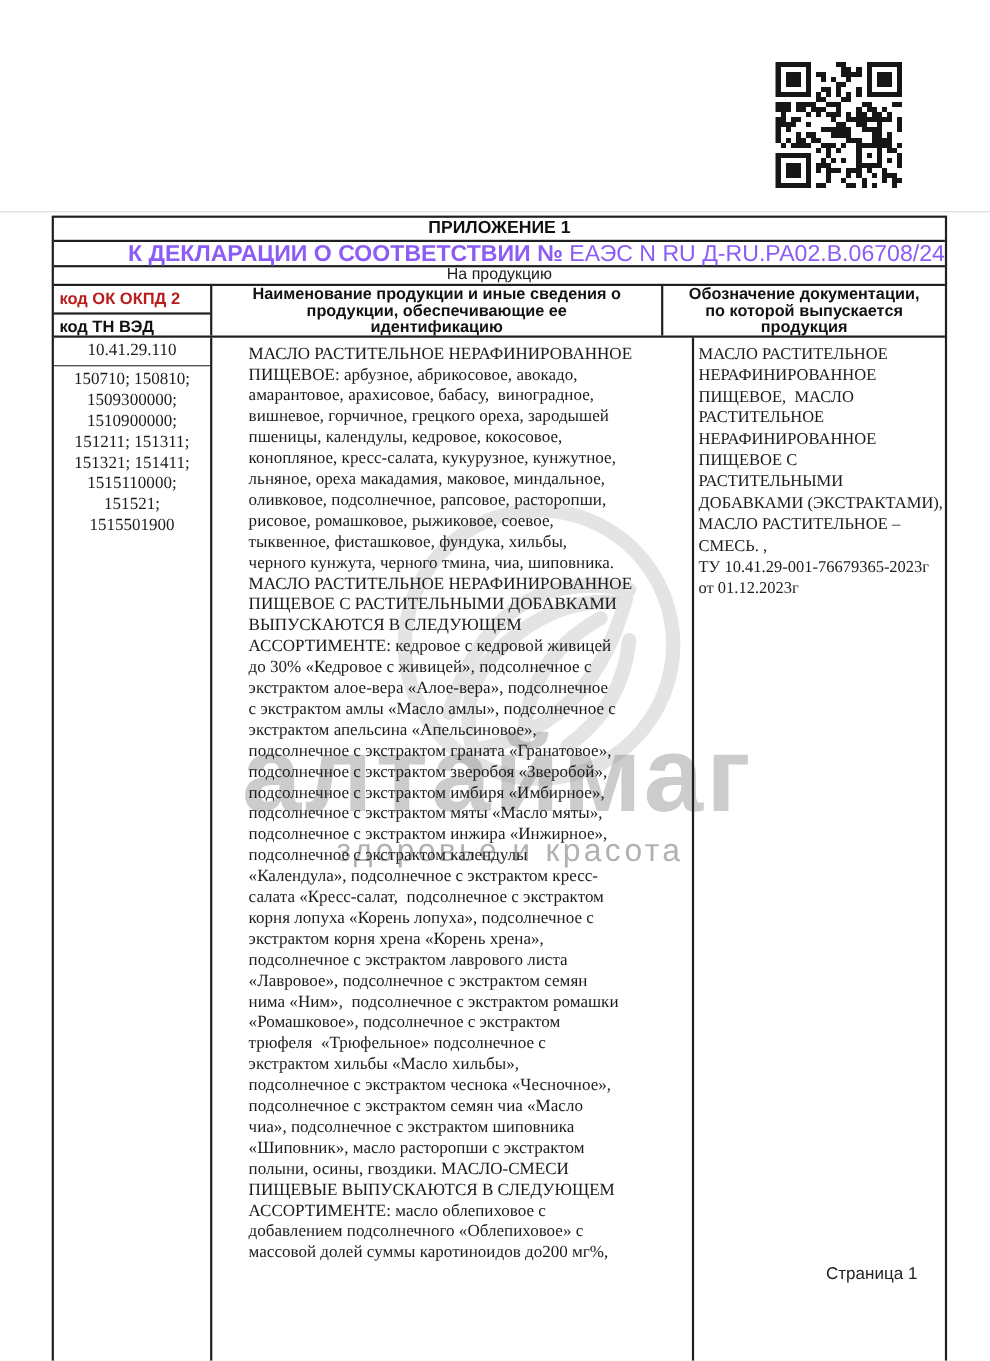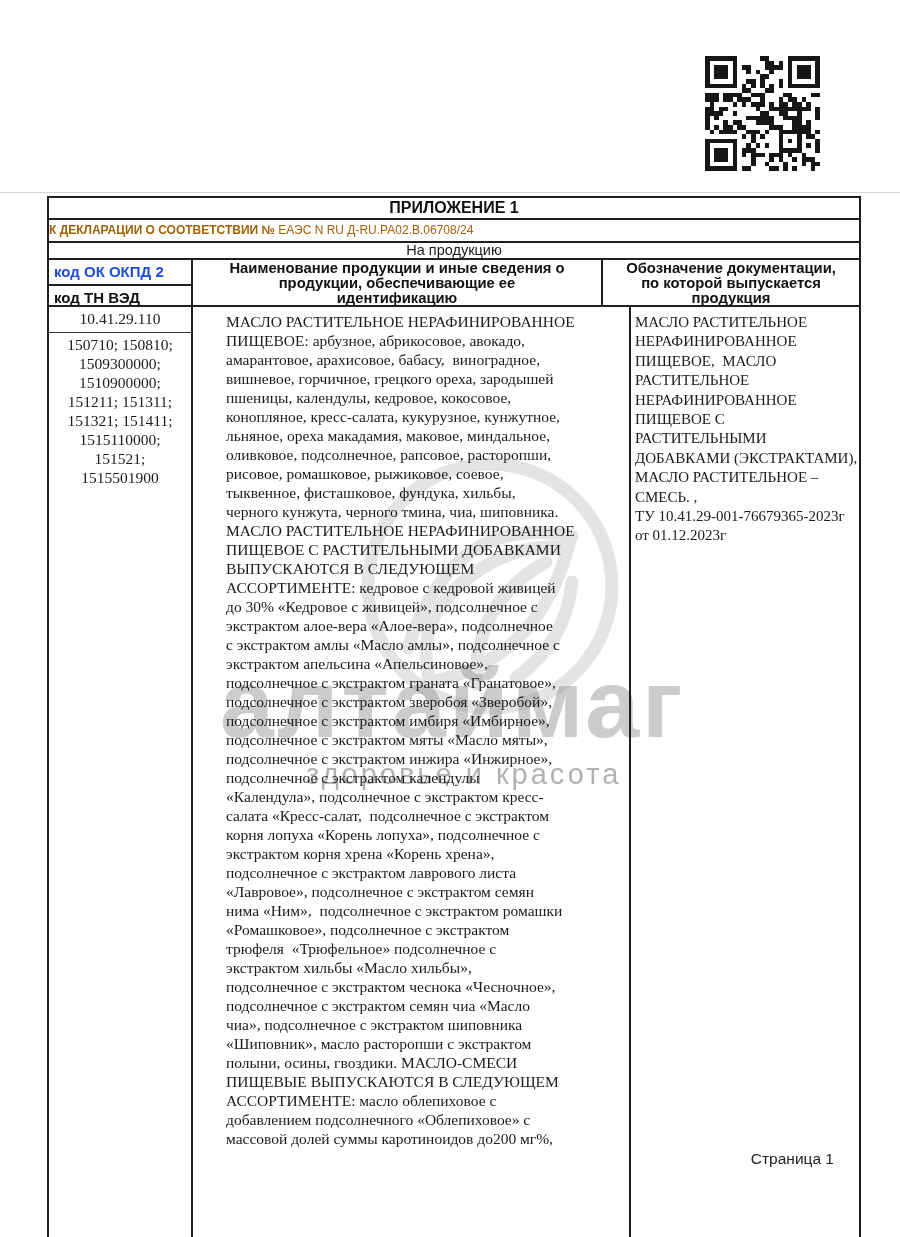--- a/index.html
+++ b/index.html
@@ -14,29 +14,29 @@
   .wm-logo{left:356px;top:452px;opacity:.55;}
 
   
   .qr{position:absolute;left:705px;top:56px;width:115px;height:115px;z-index:2;}
 
   
   .doc-table{position:absolute;left:47px;top:196px;width:814px;height:1196px;box-sizing:border-box;
     border:2px solid #1f1f1f;display:flex;flex-direction:column;z-index:2;background:transparent;}
   .trow{box-sizing:border-box;}
   .r1{height:22px;border-bottom:2px solid #1f1f1f;line-height:20px;text-align:center;font-weight:bold;font-size:16px;color:#111;}
-  .r2{height:23px;border-bottom:2px solid #1f1f1f;line-height:21px;text-align:left;font-size:12px;color:#a16207;}
+  .r2{height:23px;border-bottom:2px solid #1f1f1f;line-height:21px;text-align:right;font-size:21px;color:#8b5cf6;}
   .r2 b{font-weight:bold;}
   .r3{height:17px;border-bottom:2px solid #1f1f1f;line-height:15px;text-align:center;font-size:14.5px;}
   .hdr{height:47px;border-bottom:2px solid #1f1f1f;display:flex;}
   .tbody{flex:1;display:flex;min-height:0;font-family:Liberation Serif, serif;}
   .c1{width:144px;box-sizing:border-box;border-right:2px solid #1f1f1f;}
   .c2{width:410px;box-sizing:border-box;border-right:2px solid #1f1f1f;}
   .c3{flex:1;box-sizing:border-box;}
-  .h1a{height:26px;box-sizing:border-box;border-bottom:2px solid #1f1f1f;font-weight:bold;font-size:15px;line-height:24px;padding-left:5px;color:#1d4ed8;}
+  .h1a{height:26px;box-sizing:border-box;border-bottom:2px solid #1f1f1f;font-weight:bold;font-size:15px;line-height:24px;padding-left:5px;color:#b91c1c;}
   .h1b{font-weight:bold;font-size:15px;padding:3px 0 0 5px;color:#111;}
   .hc{text-align:center;font-weight:bold;font-size:14.8px;padding-top:1px;color:#111;}
   .hc .line{line-height:15px;}
   .okpd{height:26px;box-sizing:border-box;border-bottom:1.5px solid #2a2a2a;text-align:center;font-size:15.5px;line-height:24px;}
   .codes{text-align:center;font-size:15.5px;padding-top:2px;}
   .codes .line{line-height:19px;}
   .prod{font-size:15.5px;padding:5px 0 0 5px;margin-left:28px;}
   .prod .line{line-height:19px;}
   .docs{font-size:15px;padding:6px 0 0 4px;}
   .docs .line{line-height:19.4px;}

